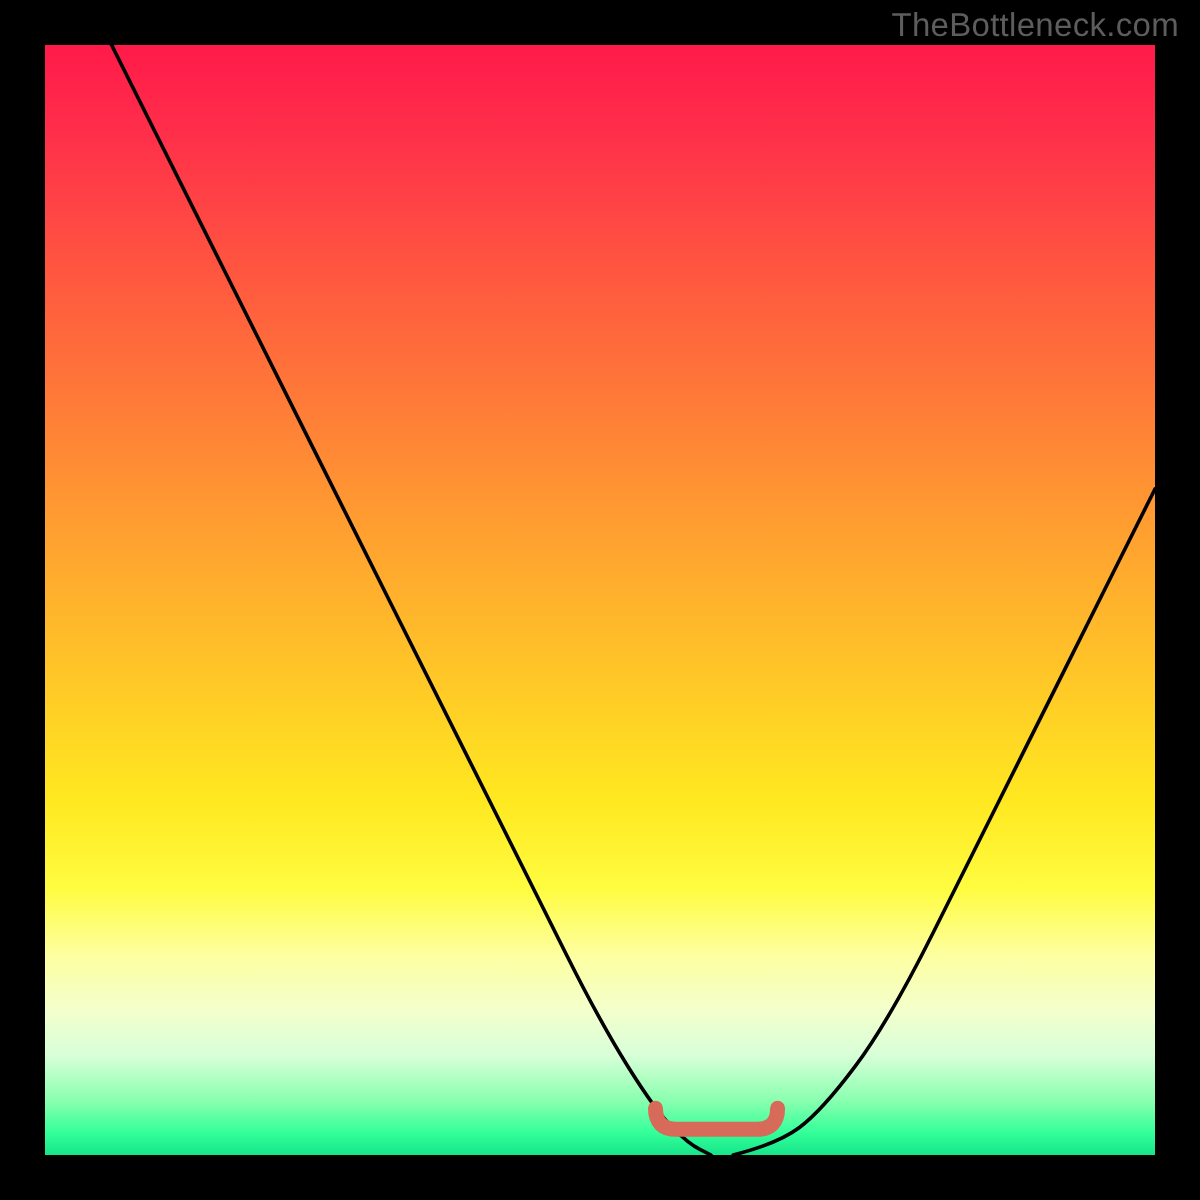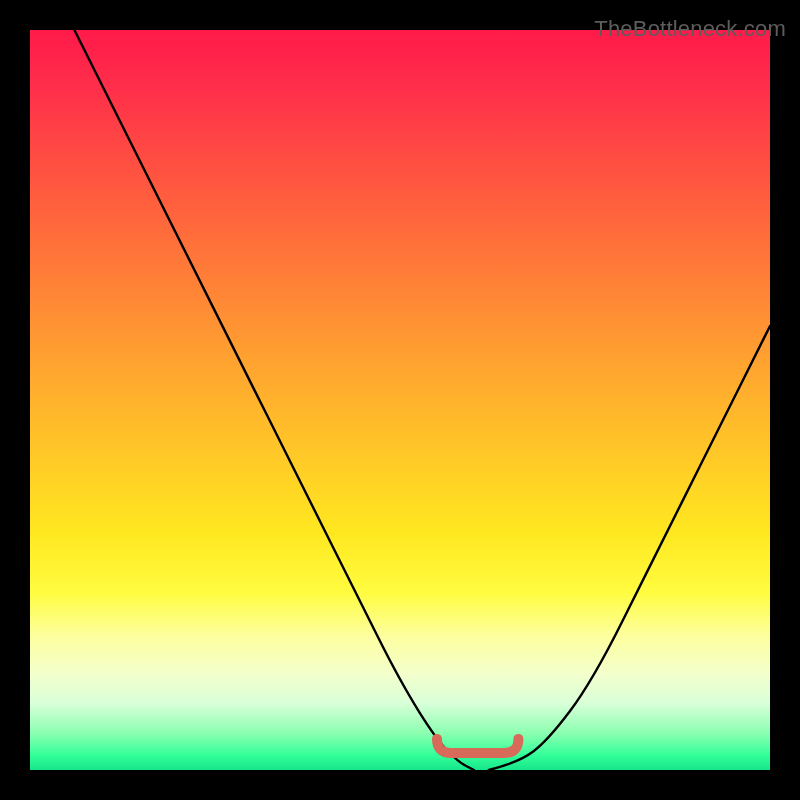--- a/index.html
+++ b/index.html
@@ -12,21 +12,21 @@
     font-family: Arial, Helvetica, sans-serif;
   }
   .frame {
     position: relative;
     width: 800px;
     height: 800px;
     background: #000;
   }
   .watermark {
     position: absolute;
-    top: 16px;
+    top: 4px;
     right: 14px;
     color: #5d5d5d;
     font-size: 22px;
     font-weight: 500;
     letter-spacing: 0.2px;
     z-index: 20;
   }
   .plot-area {
     position: absolute;
     left: 30px;

